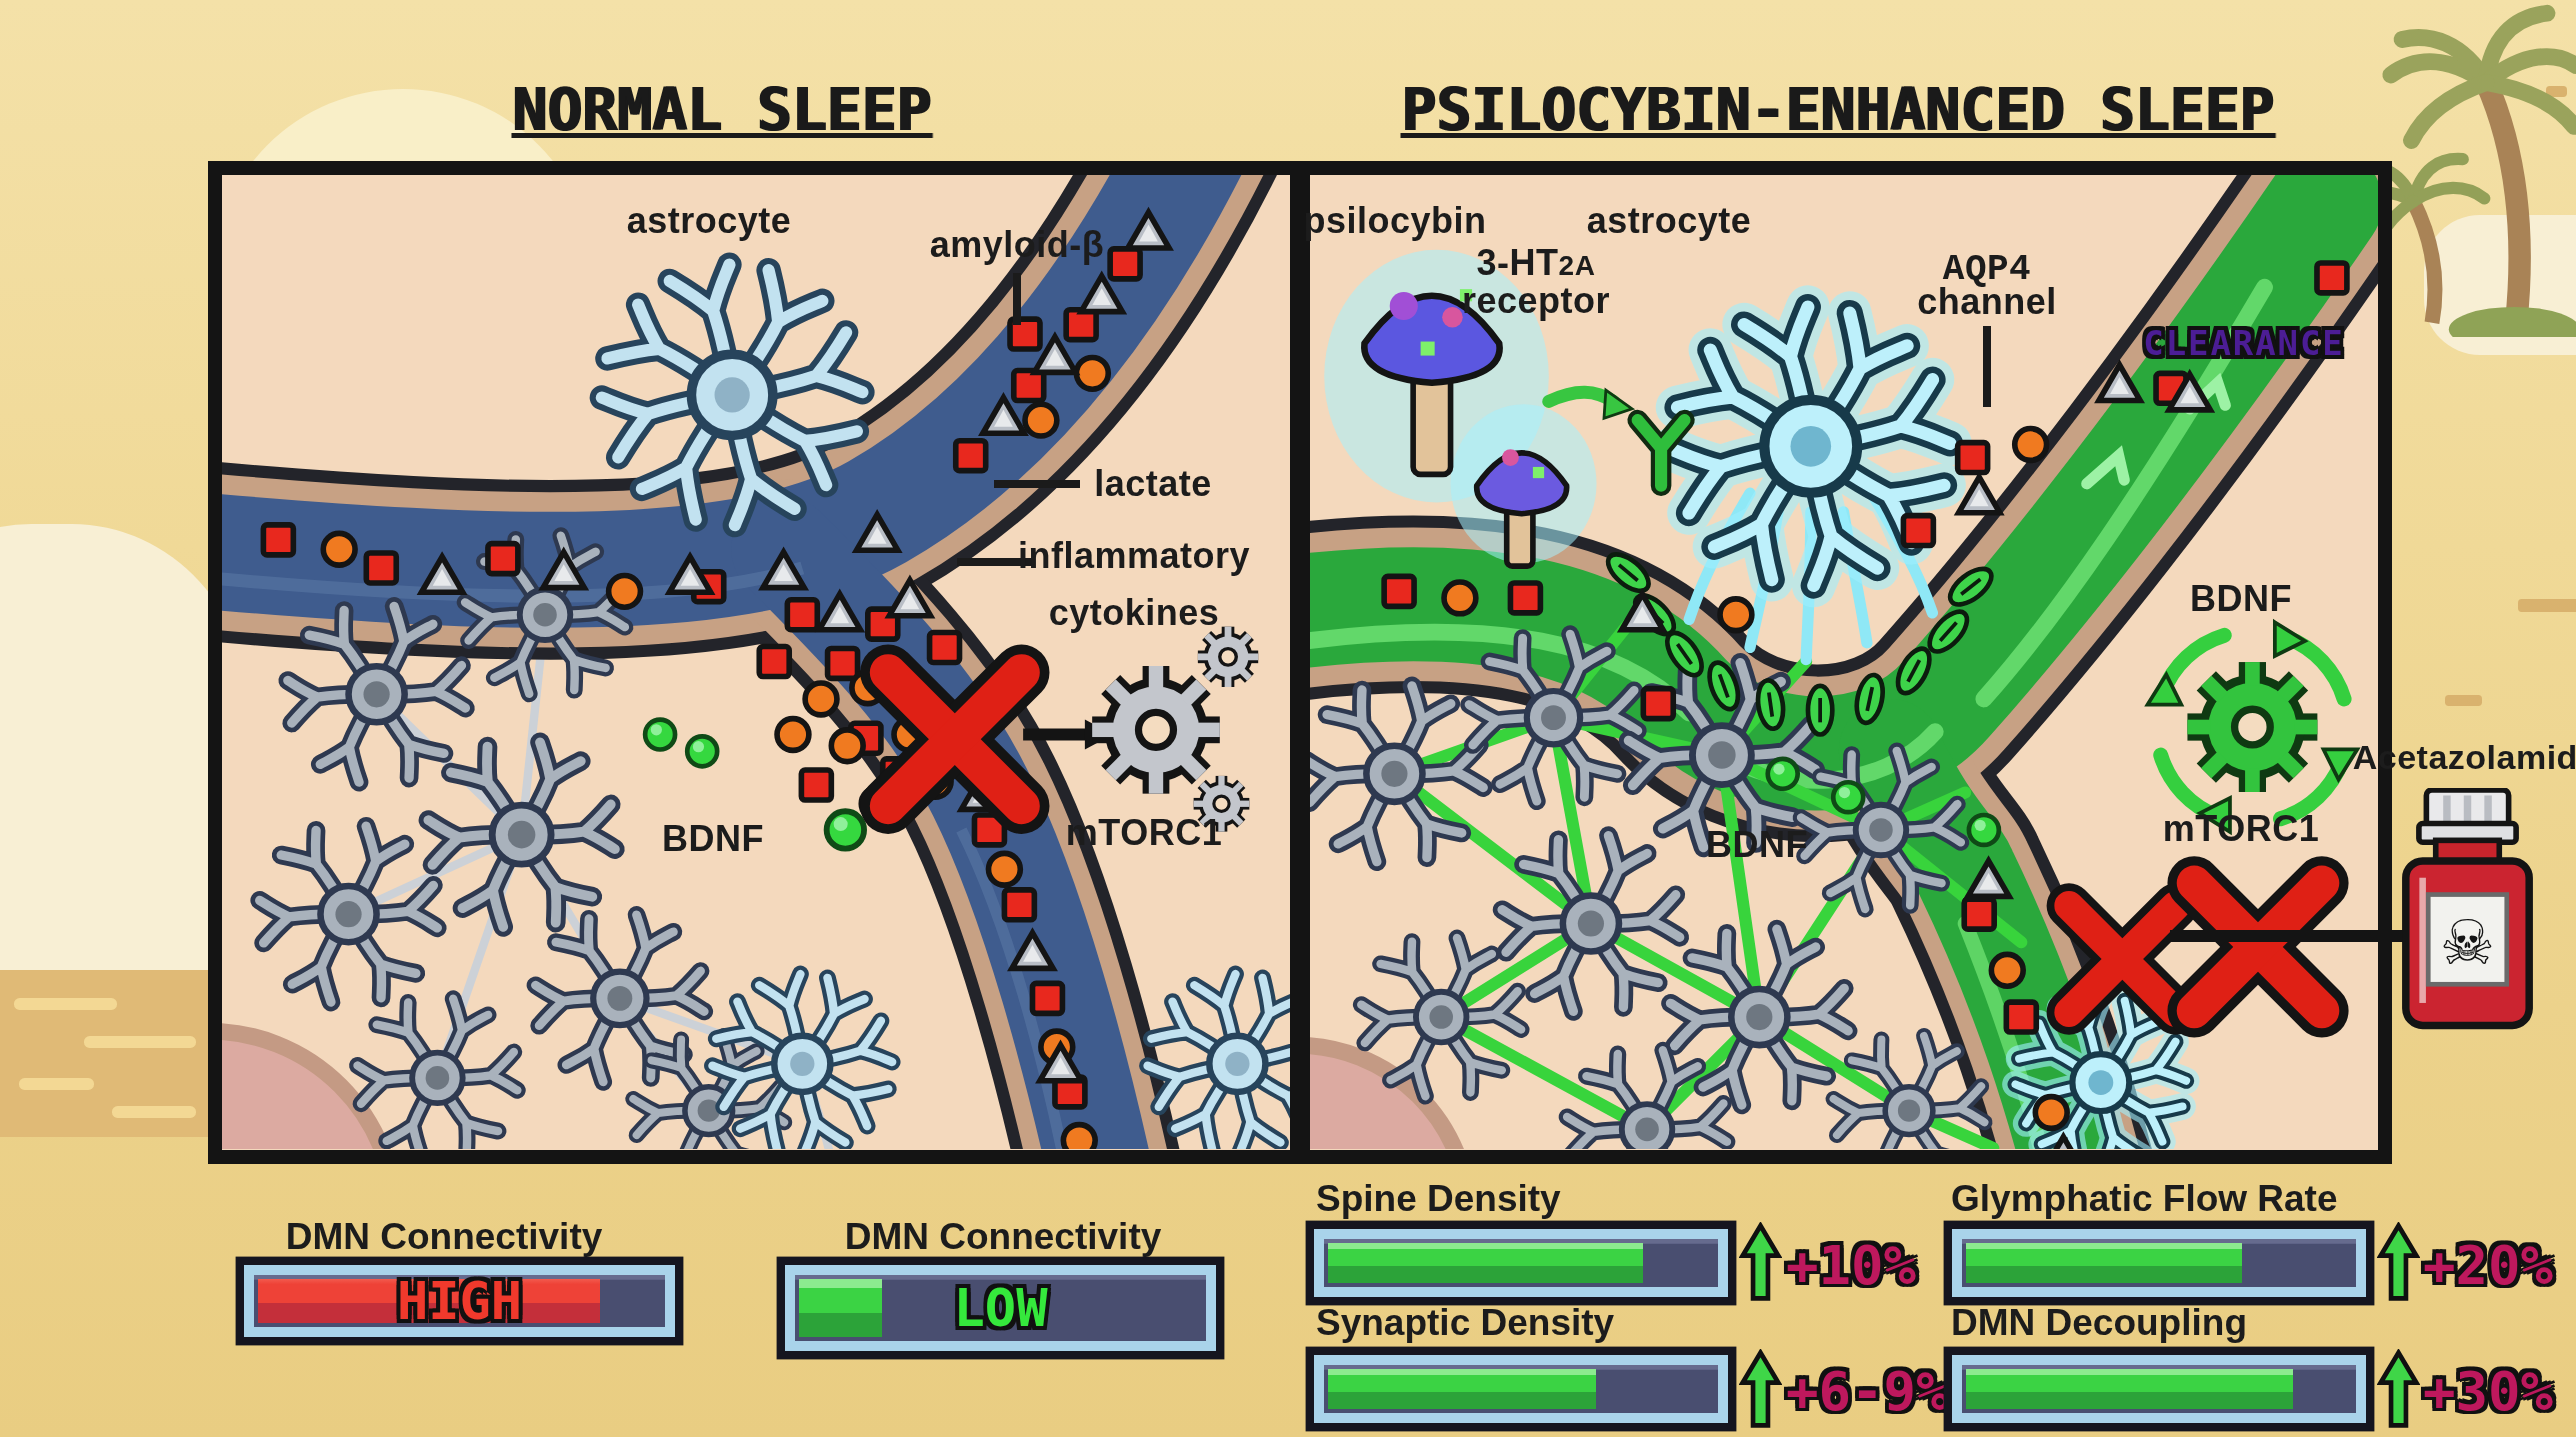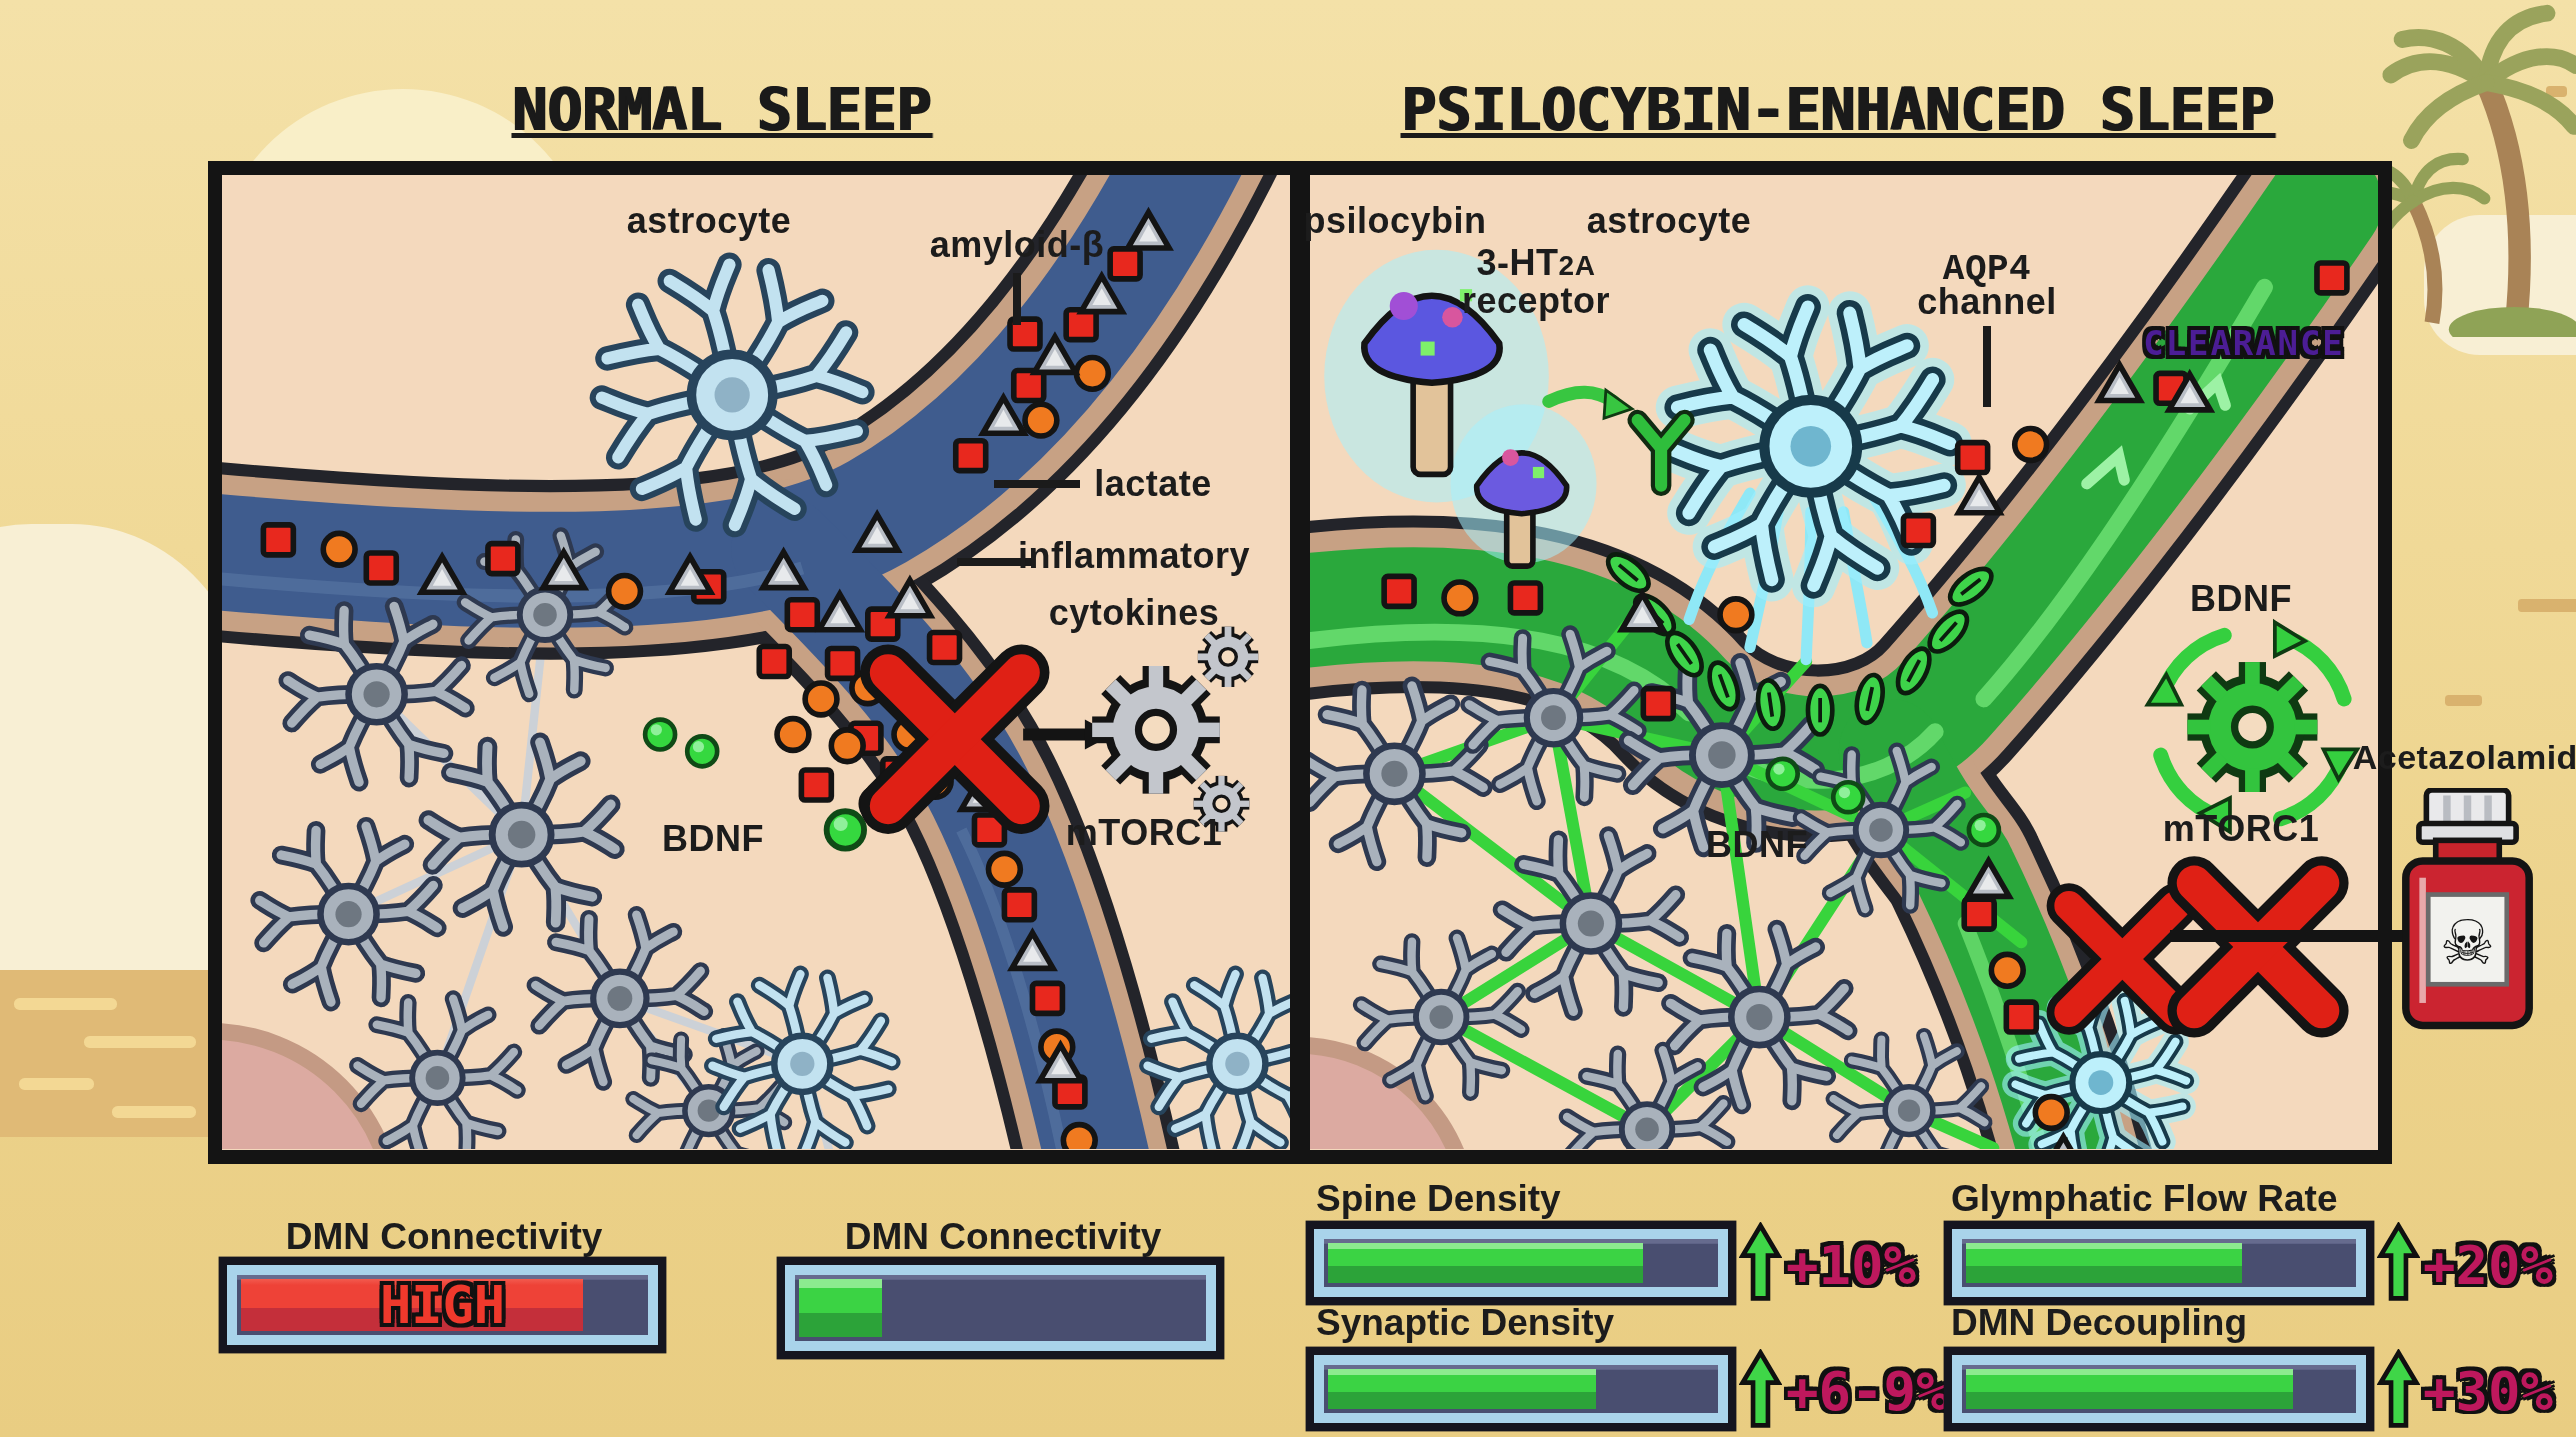--- a/index.html
+++ b/index.html
@@ -482,28 +482,29 @@
   <line x1="92" y1="8" x2="92" y2="36" stroke="#b9bcc2" stroke-width="8"></line>
   <rect x="18" y="38" width="104" height="20" rx="4" fill="#dfe0e3" stroke="#141414" stroke-width="6"></rect>
   <rect x="36" y="56" width="68" height="26" fill="#c8242c" stroke="#141414" stroke-width="6"></rect>
   <rect x="4" y="78" width="132" height="176" rx="18" fill="#cb2430" stroke="#141414" stroke-width="8"></rect>
   <line x1="22" y1="96" x2="22" y2="230" stroke="#f0c9c9" stroke-width="7" opacity="0.8"></line>
   <rect x="28" y="114" width="84" height="96" fill="#f2f2ee" stroke="#6a6a6a" stroke-width="5"></rect>
   <text x="70" y="188" font-family="DejaVu Sans, sans-serif" font-size="66" text-anchor="middle" fill="#141414">☠</text>
 </svg>
 
 <div class="statlbl ctr" style="left:444px;top:1237px;position:absolute;">DMN Connectivity</div>
-<div class="bar" style="left:227px;top:1265px;width:431px;height:80px;">
+<div class="bar" style="left:244px;top:1265px;width:431px;height:72px;">
   <div class="fill red" style="width: calc(85% - 7.5px);"></div>
   <div class="barval pix valHigh">HIGH</div>
 </div>
 
 <div class="statlbl ctr" style="left:1003px;top:1237px;position:absolute;">DMN Connectivity</div>
 <div class="bar" style="left:785px;top:1265px;width:431px;height:86px;">
   <div class="fill green" style="width: calc(22% - 7.5px);"></div>
+  <div class="barval pix valLow">LOW</div>
 </div>
 
 <div class="statlbl" style="left:1316px;top:1178px;">Spine Density</div>
 <div class="bar" style="left:1314px;top:1229px;width:414px;height:68px;">
   <div class="fill green" style="width: calc(82% - 7.5px);"></div>
 </div>
 <svg class="uparrow" style="left:1739px;top:1222px;" width="43" height="82" viewBox="0 0 46 88">
     <path d="M23 4 L42 36 H31 V82 H15 V36 H4 Z" fill="#3fd648" stroke="#101010" stroke-width="5"></path>
   </svg>
 <div class="statval pix" style="left:1786px;top:1265px;">+10%</div>

